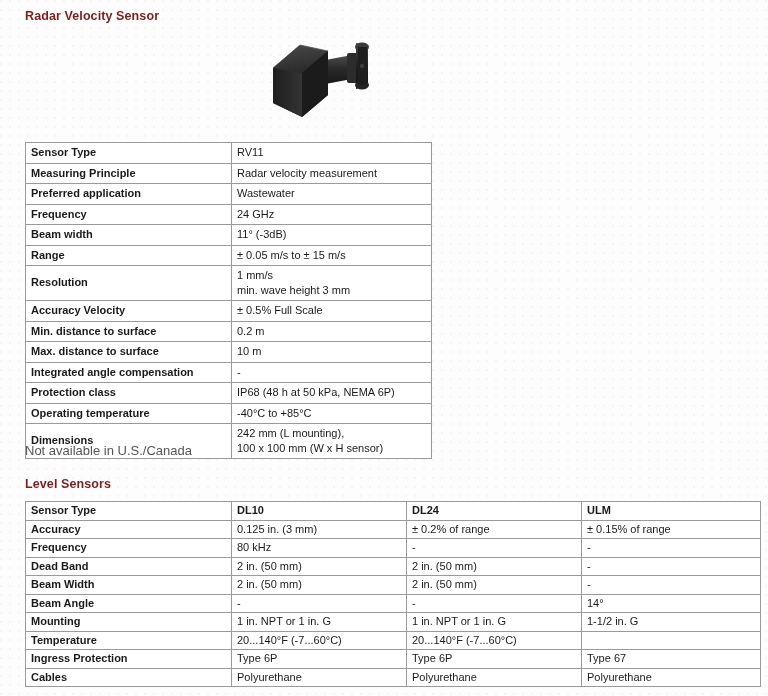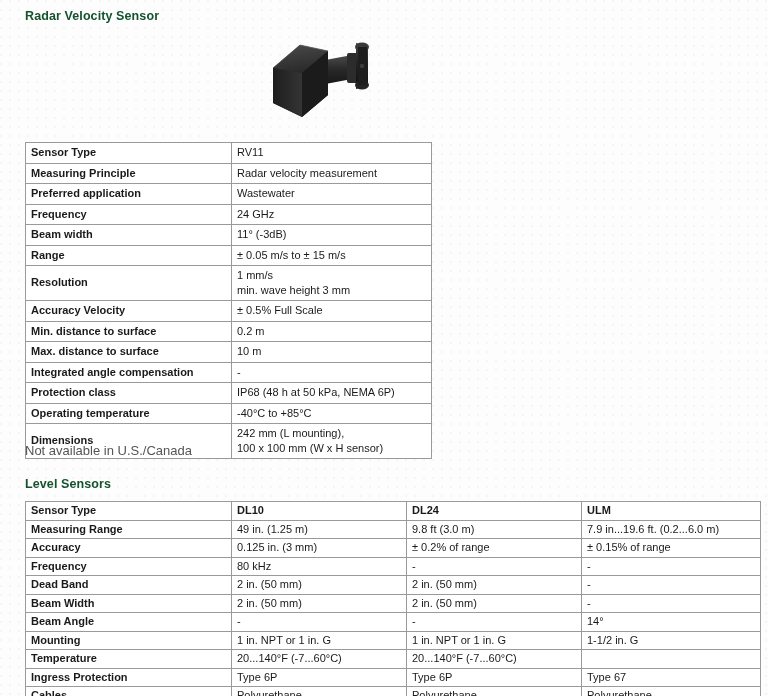--- a/index.html
+++ b/index.html
@@ -24,21 +24,21 @@
     width: 768px;
     height: 696px;
     box-sizing: border-box;
   }
 
   
   .section-heading {
     position: absolute;
     font-size: 12.5px;
     font-weight: bold;
-    color: #14532d;
+    color: #7f1d1d;
     letter-spacing: 0.1px;
     white-space: nowrap;
   }
   #heading-radar { left: 25px; top: 9px; }
   #heading-level { left: 25px; top: 477px; }
 
   
   .product-image {
     position: absolute;
     left: 240px;
@@ -242,26 +242,20 @@
         <col class="c-ulm">
     </colgroup>
     <tbody>
       <tr>
         <td class="label">Sensor Type</td>
         <td class="label">DL10</td>
         <td class="label">DL24</td>
         <td class="label">ULM</td>
       </tr>
       <tr>
-        <td class="label">Measuring Range</td>
-        <td class="value">49 in. (1.25 m)</td>
-        <td class="value">9.8 ft (3.0 m)</td>
-        <td class="value">7.9 in...19.6 ft. (0.2...6.0 m)</td>
-      </tr>
-      <tr>
         <td class="label">Accuracy</td>
         <td class="value">0.125 in. (3 mm)</td>
         <td class="value">± 0.2% of range</td>
         <td class="value">± 0.15% of range</td>
       </tr>
       <tr>
         <td class="label">Frequency</td>
         <td class="value">80 kHz</td>
         <td class="value">-</td>
         <td class="value">-</td>

